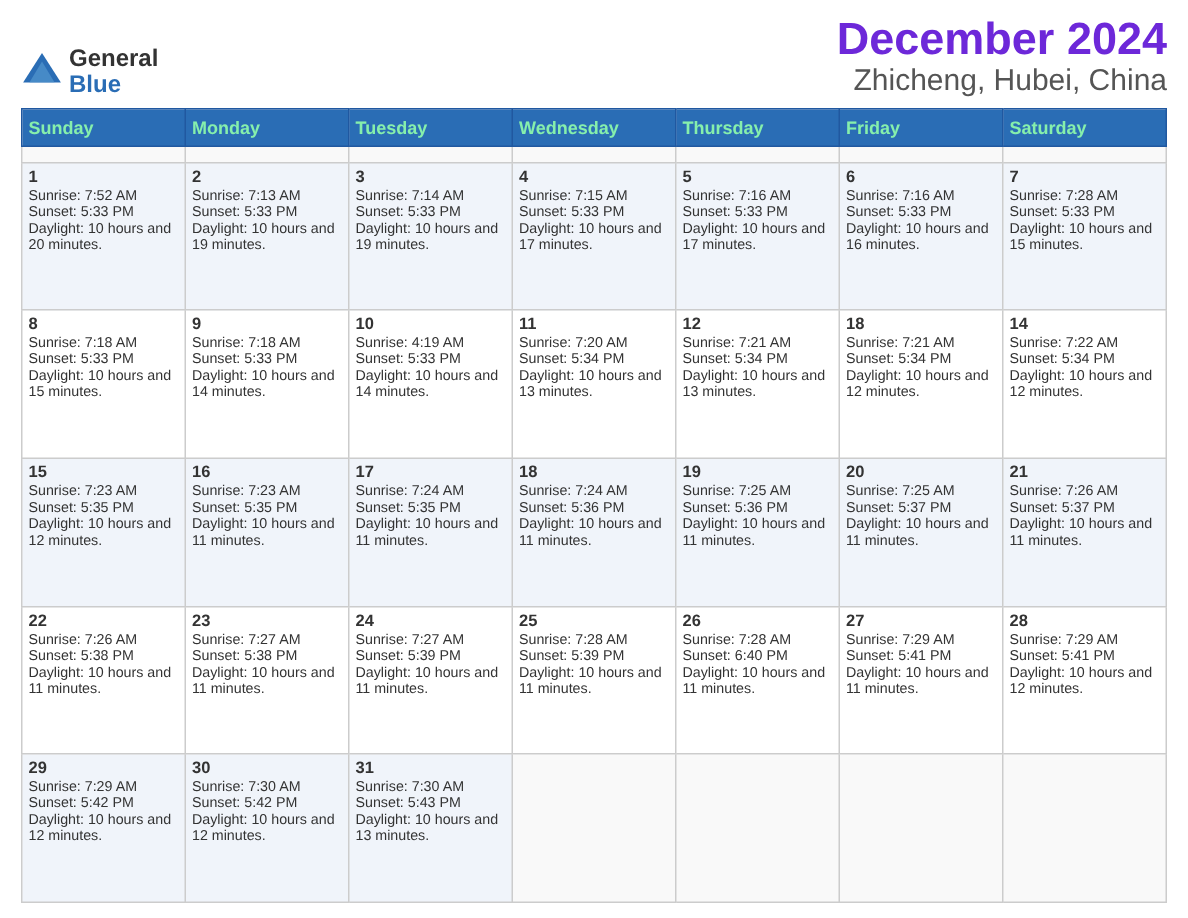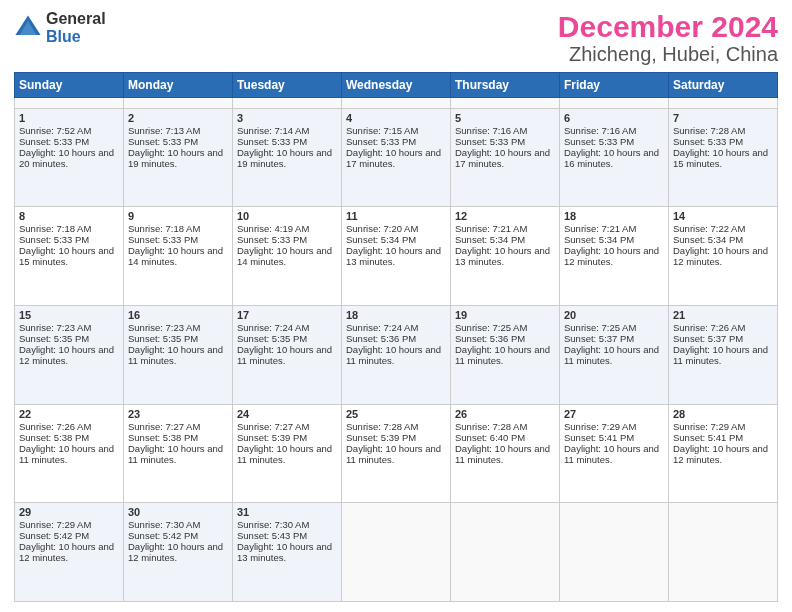--- a/index.html
+++ b/index.html
@@ -13,21 +13,21 @@
     .page {
       width: 792px;
       height: 612px;
       padding: 10px 14px 10px 14px;
       display: flex;
       flex-direction: column;
     }
     .header {
       display: flex;
       justify-content: space-between;
-      align-items: flex-start;
+      align-items: flex-end;
       margin-bottom: 6px;
     }
     .logo {
       display: flex;
       align-items: center;
       gap: 4px;
     }
     .logo-text {
       font-size: 16px;
       font-weight: bold;
@@ -38,37 +38,37 @@
     .logo-icon {
       width: 28px;
       height: 28px;
     }
     .title-area {
       text-align: right;
     }
     .month-title {
       font-size: 30px;
       font-weight: bold;
-      color: #ec4899;
+      color: #6d28d9;
       line-height: 1.1;
     }
     .location {
       font-size: 20px;
       color: #555;
     }
     .calendar {
       flex: 1;
       border: 1px solid #ccc;
       border-collapse: collapse;
       width: 100%;
       table-layout: fixed;
     }
     .calendar th {
       background: #2a6db5;
-      color: #ffffff;
+      color: #86efac;
       font-size: 12px;
       font-weight: bold;
       padding: 5px 4px;
       text-align: left;
       border: 1px solid #2058a0;
     }
     .calendar td {
       border: 1px solid #ccc;
       vertical-align: top;
       padding: 3px 4px;

